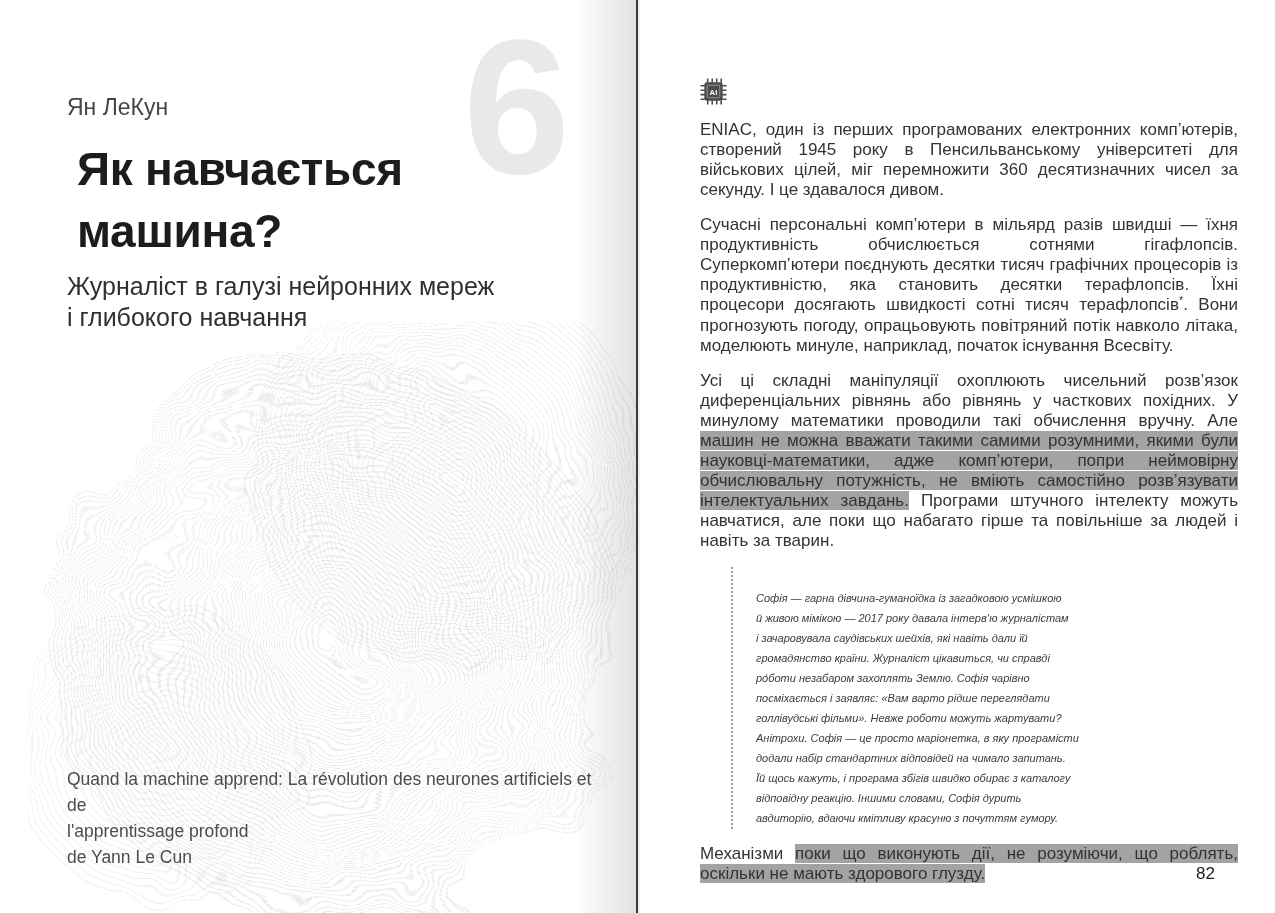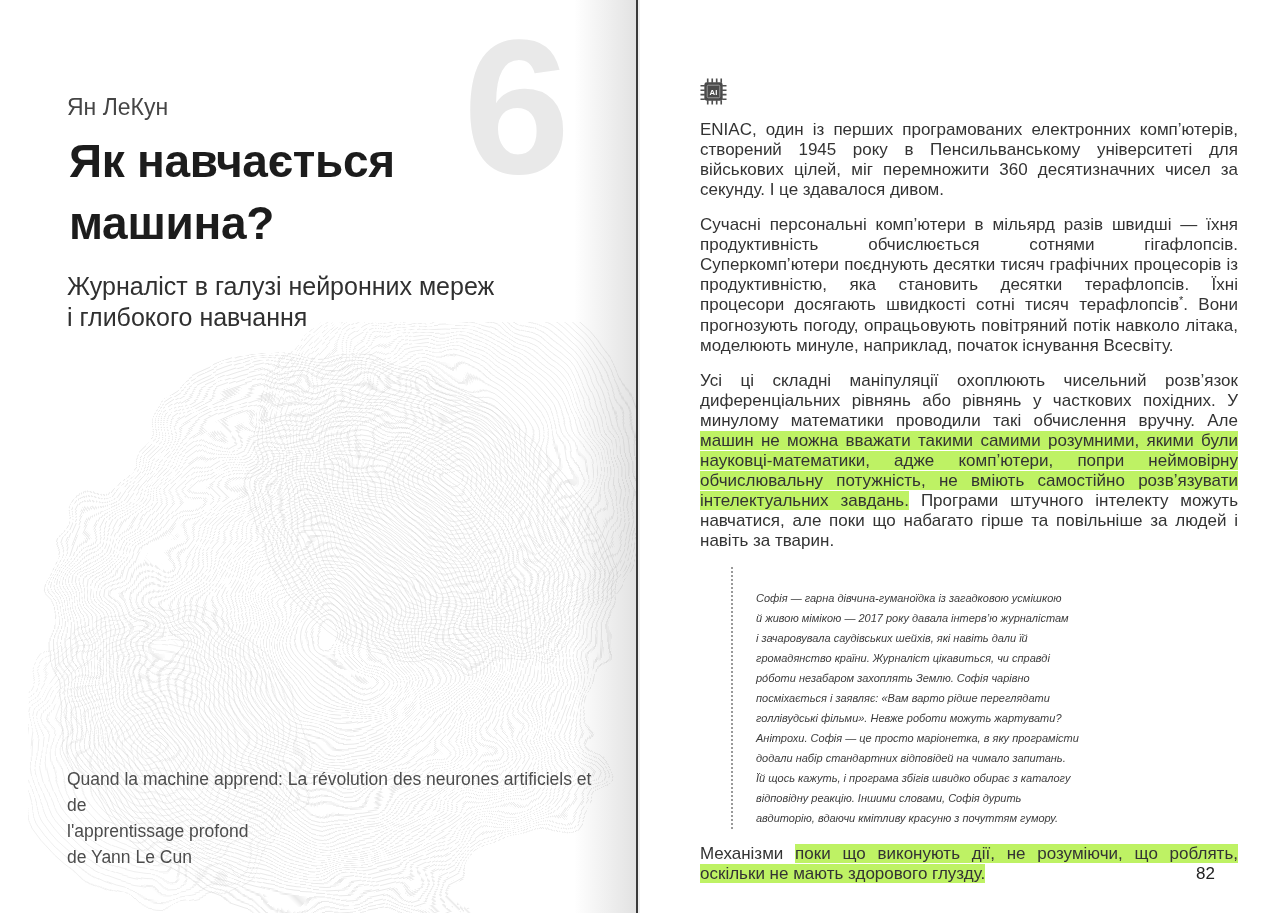--- a/index.html
+++ b/index.html
@@ -13,34 +13,34 @@
   .gutter-shadow-left{position:absolute;left:574px;top:0;width:62px;height:913px;
     background:linear-gradient(to right,rgba(110,110,110,0) 0%,rgba(110,110,110,0.20) 100%);}
   .gutter-line{position:absolute;left:636px;top:0;width:2px;height:913px;background:#3a3a3a;}
   .gutter-shadow-right{position:absolute;left:638px;top:0;width:20px;height:913px;
     background:linear-gradient(to right,rgba(110,110,110,0.10),rgba(110,110,110,0));}
 
   
   .chapter-number{position:absolute;left:398px;top:26px;width:172px;text-align:right;
     font-size:192px;line-height:162px;font-weight:700;color:#e9e9e9;}
   .author{position:absolute;left:67px;top:94px;font-size:23px;color:#454545;}
-  .title{position:absolute;left:65px;top:126px;margin:4px;font-size:46px;line-height:62px;
+  .title{position:absolute;left:65px;top:126px;margin:12px;font-size:46px;line-height:62px;
     font-weight:700;color:#1c1c1c;white-space:pre-line;letter-spacing:-0.3px;}
   .subtitle{position:absolute;left:67px;top:271px;font-size:25px;line-height:31px;
     color:#303030;white-space:pre-line;}
   .art{position:absolute;left:28px;top:322px;width:608px;height:591px;}
   .caption{position:absolute;left:67px;top:766px;width:540px;font-size:17.5px;line-height:26px;
     color:#4c4c4c;white-space:pre-line;}
 
   
   .section-head{display:flex;align-items:center;gap:7px;margin:0 0 15px;
     font-size:25px;font-weight:700;color:#141414;letter-spacing:0.2px;}
   .chip-icon{flex:0 0 auto;width:27px;height:27px;display:block;}
   p.body{margin:0 0 15px;font-size:17px;line-height:20px;text-align:justify;color:#333333;}
-  .hl{background:#bef264;}
+  .hl{background:#a3a3a3;}
   .fnmark{font-size:11px;position:relative;top:-6px;}
   blockquote.quote{margin:16px 0 15px 31px;padding:1px 0 1px 23px;border-left:2px dotted #999999;
     font-style:italic;font-size:11px;line-height:20px;color:#3c3c3c;white-space:pre-line;}
   .page-number{position:absolute;left:556px;top:864px;font-size:17px;color:#222222;}
 </style>
 </head>
 <body>
 
 <div class="spread">
 

